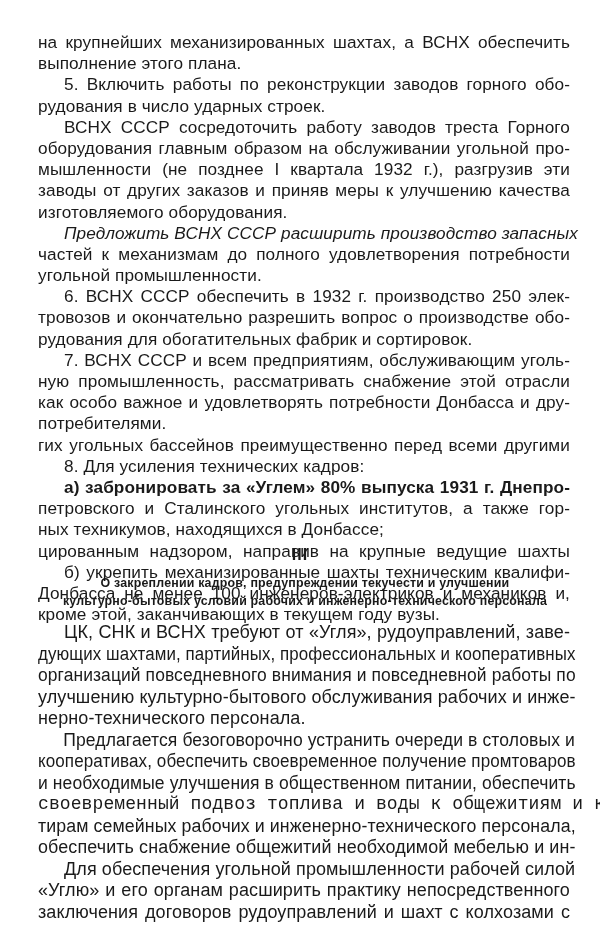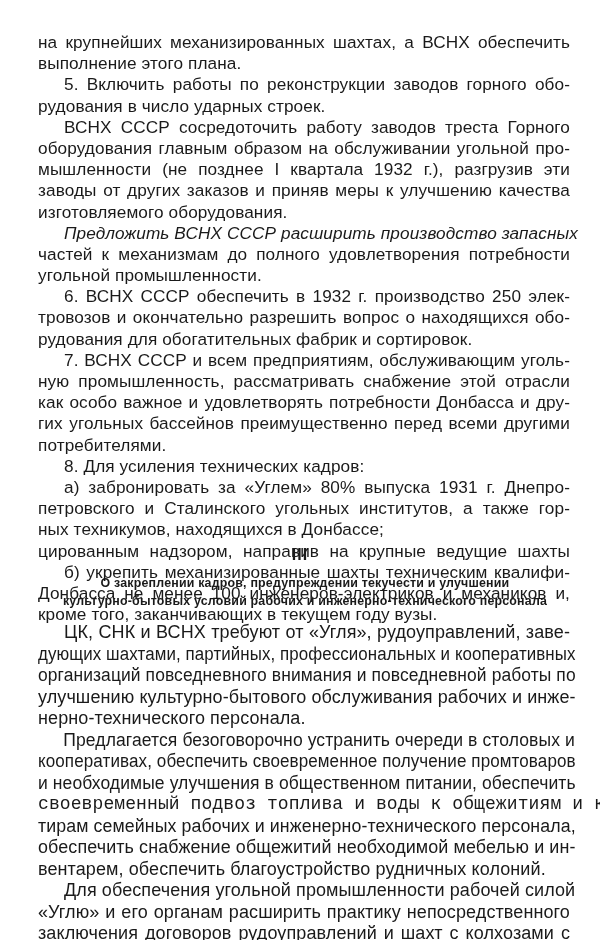--- a/index.html
+++ b/index.html
@@ -50,54 +50,53 @@
     <span class="line last" style="width: 532px;">рудования в число ударных строек.</span>
     <span class="line indent" style="width: 506px;">ВСНХ СССР сосредоточить работу заводов треста Горного</span>
     <span class="line" style="width: 532px;">оборудования главным образом на обслуживании угольной про-</span>
     <span class="line" style="width: 532px;">мышленности (не позднее I квартала 1932 г.), разгрузив эти</span>
     <span class="line" style="width: 532px;">заводы от других заказов и приняв меры к улучшению качества</span>
     <span class="line last" style="width: 532px;">изготовляемого оборудования.</span>
     <span class="line indent" style="width: 506px; font-style: italic;">Предложить ВСНХ СССР расширить производство запасных</span>
     <span class="line" style="width: 532px;">частей к механизмам до полного удовлетворения потребности</span>
     <span class="line last" style="width: 532px;">угольной промышленности.</span>
     <span class="line indent" style="width: 506px;">6. ВСНХ СССР обеспечить в 1932 г. производство 250 элек-</span>
-    <span class="line" style="width: 532px;">тровозов и окончательно разрешить вопрос о находящихся обо-</span>
+    <span class="line" style="width: 532px;">тровозов и окончательно разрешить вопрос о производстве обо-</span>
     <span class="line last" style="width: 532px;">рудования для обогатительных фабрик и сортировок.</span>
     <span class="line indent" style="width: 506px;">7. ВСНХ СССР и всем предприятиям, обслуживающим уголь-</span>
     <span class="line" style="width: 532px;">ную промышленность, рассматривать снабжение этой отрасли</span>
     <span class="line" style="width: 532px;">как особо важное и удовлетворять потребности Донбасса и дру-</span>
+    <span class="line last" style="width: 532px;">потребителями.</span>
     <span class="line" style="width: 532px;">гих угольных бассейнов преимущественно перед всеми другими</span>
-    <span class="line last" style="width: 532px;">потребителями.</span>
     <span class="line indent last" style="width: 506px;">8. Для усиления технических кадров:</span>
-    <span class="line indent" style="width: 506px;">а) забронировать за «Углем» 80% выпуска 1931 г. Днепро-</span>
+    <span class="line indent" style="width: 506px; font-weight: bold;">а) забронировать за «Углем» 80% выпуска 1931 г. Днепро-</span>
     <span class="line" style="width: 532px;">петровского и Сталинского угольных институтов, а также гор-</span>
     <span class="line last" style="width: 532px;">ных техникумов, находящихся в Донбассе;</span>
     <span class="line" style="width: 532px;">цированным надзором, направив на крупные ведущие шахты</span>
     <span class="line indent" style="width: 506px;">б) укрепить механизированные шахты техническим квалифи-</span>
     <span class="line" style="width: 532px;">Донбасса не менее 100 инженеров-электриков и механиков и,</span>
-    <span class="line last" style="width: 532px;">кроме того, заканчивающих в текущем году вузы.</span>
+    <span class="line last" style="width: 532px;">кроме этой, заканчивающих в текущем году вузы.</span>
   </div>
 
 <div class="heading-num">III</div>
 <div class="heading-title">
   <span>О закреплении кадров, предупреждении текучести и улучшении</span>
   <span>культурно-бытовых условий рабочих и инженерно-технического персонала</span>
 </div>
 
 <div class="section3" id="part2">
     <span class="line indent" style="width: 506px;">ЦК, СНК и ВСНХ требуют от «Угля», рудоуправлений, заве-</span>
     <span class="line" style="width: 566.859px; transform: scaleX(0.938504);">дующих шахтами, партийных, профессиональных и кооперативных</span>
     <span class="line" style="width: 549.156px; transform: scaleX(0.968759);">организаций повседневного внимания и повседневной работы по</span>
     <span class="line" style="width: 532.156px; transform: scaleX(0.999706);">улучшению культурно-бытового обслуживания рабочих и инже-</span>
     <span class="line last" style="width: 532px;">нерно-технического персонала.</span>
     <span class="line indent" style="width: 519.625px; transform: scaleX(0.973779);">Предлагается безоговорочно устранить очереди в столовых и</span>
     <span class="line" style="width: 562.172px; transform: scaleX(0.94633);">кооперативах, обеспечить своевременное получение промтоваров</span>
     <span class="line" style="width: 547.344px; transform: scaleX(0.971967);">и необходимые улучшения в общественном питании, обеспечить</span>
     <span class="line" style="width: 532px; font-family: Liberation Mono, monospace;">своевременный подвоз топлива и воды к общежитиям и квар-</span>
     <span class="line" style="width: 539.188px; transform: scaleX(0.98667);">тирам семейных рабочих и инженерно-технического персонала,</span>
     <span class="line" style="width: 533.875px; transform: scaleX(0.996488);">обеспечить снабжение общежитий необходимой мебелью и ин-</span>
-    <span class="line last" style="width: 532px;">вентарем, обеспечить благоустройство рудничных колоний.</span>
     <span class="line indent" style="width: 506px;">Для обеспечения угольной промышленности рабочей силой</span>
     <span class="line" style="width: 532px;">«Углю» и его органам расширить практику непосредственного</span>
     <span class="line" style="width: 532px;">заключения договоров рудоуправлений и шахт с колхозами с</span>
   </div>
 
 <div class="page-number">308</div>
 
 </body></html>

